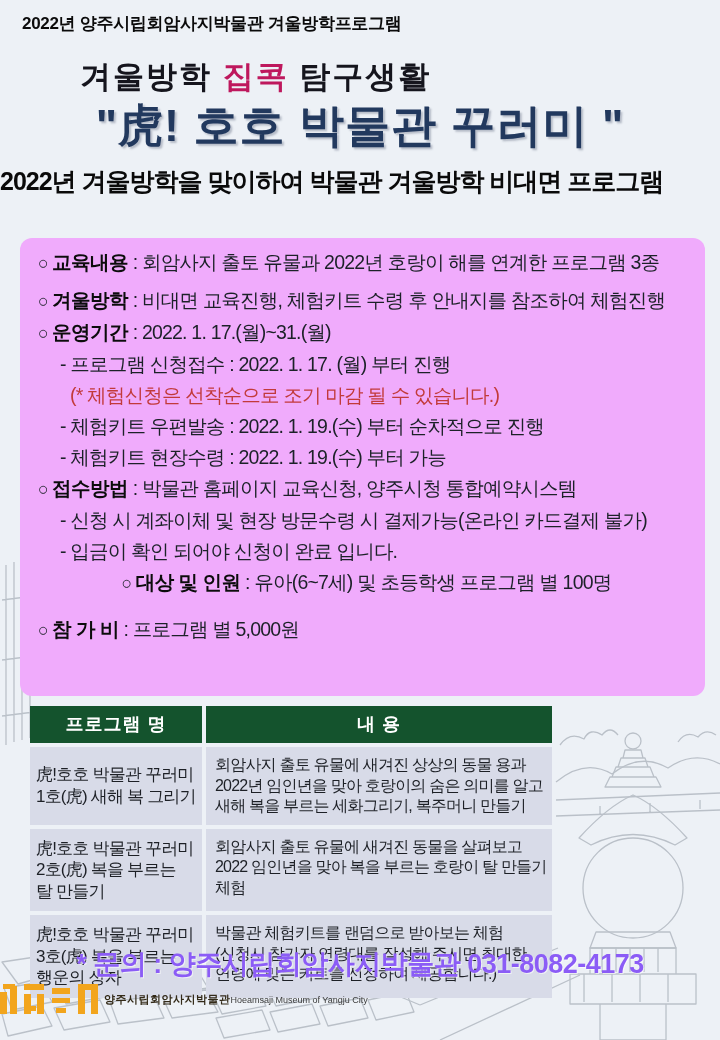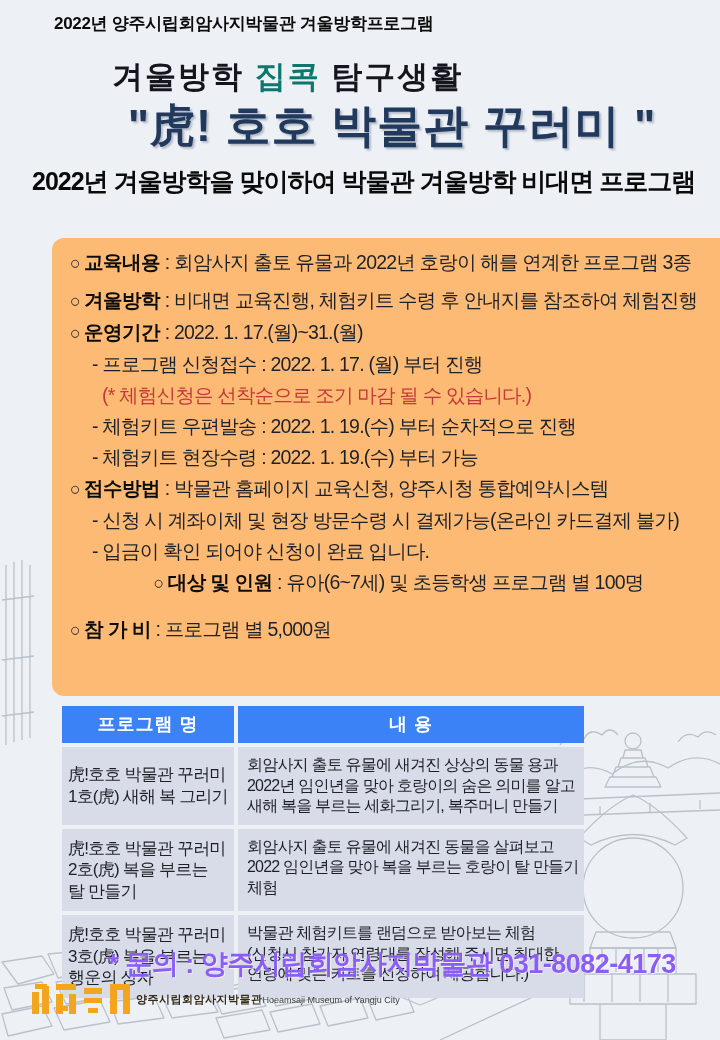--- a/index.html
+++ b/index.html
@@ -5,59 +5,59 @@
   * { margin:0; padding:0; box-sizing:border-box; }
   html,body { width:720px; height:1040px; }
   body {
     position:relative;
     font-family:"Liberation Sans","DejaVu Sans",sans-serif;
     background:#EDF1F6;
     overflow:hidden;
     color:#141414;
   }
   .bg-art { position:absolute; left:0; top:0; width:720px; height:1040px; z-index:0; }
-  .layer { position:absolute; z-index:2;margin-left:32px; }
+  .layer { position:absolute; z-index:2; }
 
   .top-label { left:22px; top:12px; font-size:17px; font-weight:bold; color:#0b0b0b; letter-spacing:-0.3px; }
 
   .subtitle { left:80px; top:56px; font-size:31px; font-weight:bold; color:#15151d; letter-spacing:2px; }
-  .subtitle .hot { color:#0f766e; }
+  .subtitle .hot { color:#be185d; }
 
   .main-title {
     left:0; top:96px; width:720px; text-align:center;
     font-size:45px; font-weight:bold; color:#22395E;
     letter-spacing:1px; text-shadow:2px 2px 2px rgba(40,50,80,0.28);
     white-space:nowrap;
   }
 
   .intro { left:0; top:165px; width:604px; text-align:center;
     font-size:25px; font-weight:600; color:#0a0a0a; line-height:32px; letter-spacing:-1px; white-space:nowrap; }
 
   .panel {
     left:20px; top:238px; width:685px; height:458px;
-    background:#fdba74; border-radius:12px;
+    background:#f0abfc; border-radius:12px;
     padding:12px 10px 0 18px; z-index:2;
   }
   .pl { font-size:19.5px; line-height:25px; margin-bottom:6px; color:#1c2128; letter-spacing:-0.8px; white-space:nowrap; }
   .pl b { color:#0c0c0c; letter-spacing:-0.5px; }
   .pl .bullet { font-size:18px; padding-right:4px; }
   .pl:nth-child(1) { margin-bottom:12px; }
   .pl:nth-child(11){ margin-bottom:21px;text-align:center; }
   .pl:nth-child(13){ margin-bottom:1px; }
   .ind1 { padding-left:22px; }
   .ind2 { padding-left:32px; }
   .red { color:#C23A3A; }
   .red u { text-underline-offset:3px; }
 
   .table {
     left:30px; top:706px; width:522px; z-index:2;
     display:grid; grid-template-columns:172px 1fr; gap:4px;
   }
   .th {
-    background:#3b82f6; color:#ffffff; font-weight:bold; font-size:18px;
+    background:#14532d; color:#ffffff; font-weight:bold; font-size:18px;
     text-align:center; padding:6px 0 7px; letter-spacing:1px;
   }
   .cell { background:#D8DBE8; }
   .cname {
     font-size:17px; line-height:21.5px; color:#1d2026;
     text-align:left; padding:9px 6px; white-space:pre-line;
     display:flex; flex-direction:column; justify-content:center; letter-spacing:-0.8px;
   }
   .cdesc {
     font-size:16px; line-height:20.5px; color:#1d2026;

